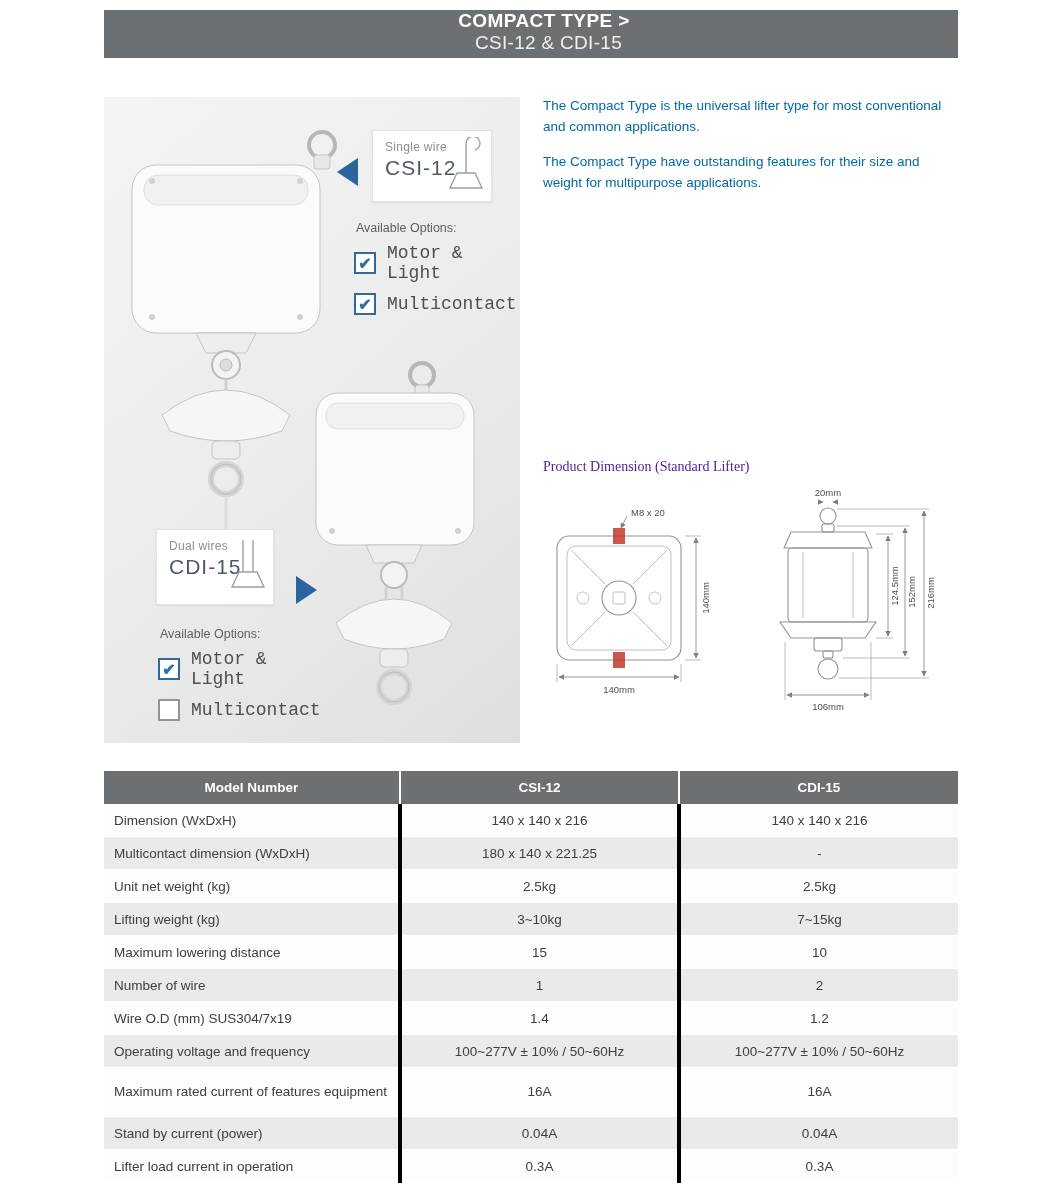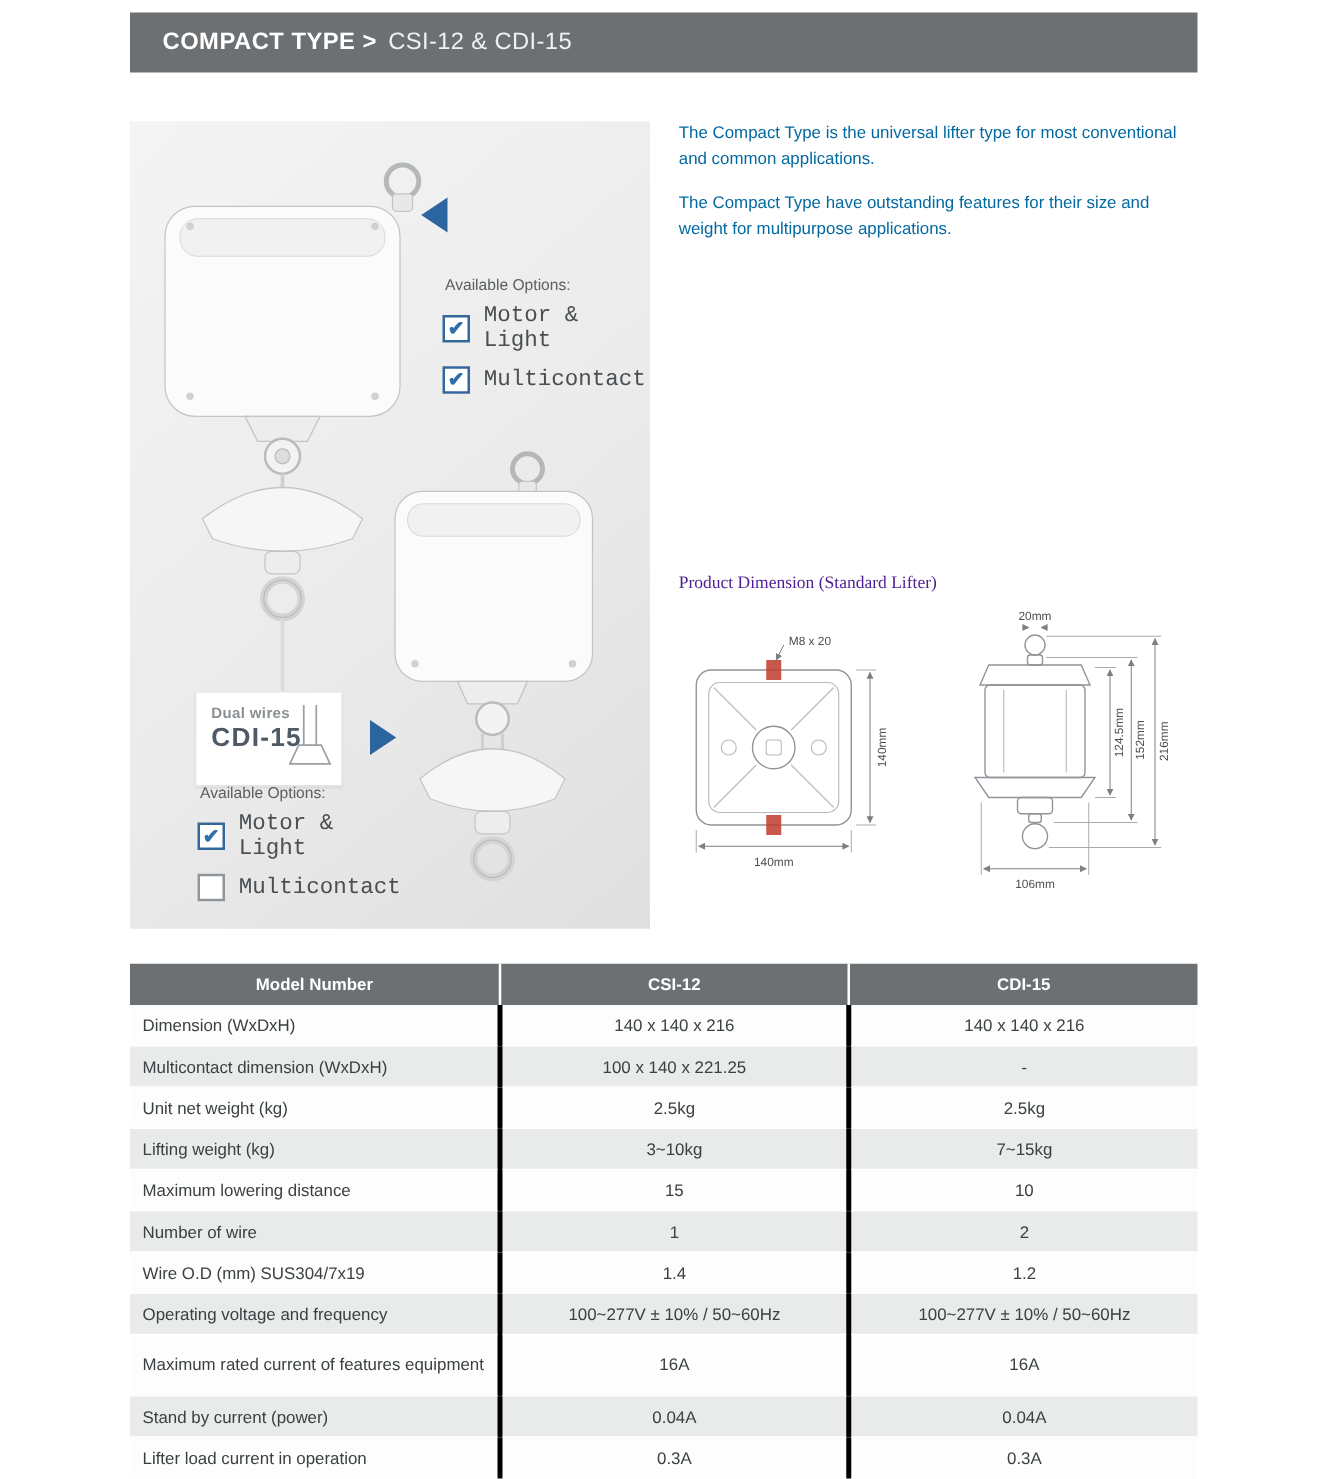--- a/index.html
+++ b/index.html
@@ -2,37 +2,37 @@
 <html><head>
 <meta charset="utf-8">
 <style>
   html,body{margin:0;padding:0;background:#ffffff;}
   .page{position:relative;width:1062px;height:1183px;background:#ffffff;
         font-family:"Liberation Sans",sans-serif;color:#3b4043;overflow:hidden;}
 
   
   .title-bar{position:absolute;left:104px;top:10px;width:854px;height:48px;
              background:#6d7073;display:flex;align-items:center;box-sizing:border-box;
-             padding-left:26px;}
+             padding-left:26px;flex-direction:column;}
   .title-bold{color:#ffffff;font-weight:bold;font-size:19px;letter-spacing:.4px;}
   .title-rest{color:#eef0f1;font-size:19px;font-weight:400;margin-left:9px;letter-spacing:.3px;}
 
   
   .panel{position:absolute;left:104px;top:97px;width:416px;height:646px;
          background:linear-gradient(140deg,#f4f4f4 0%,#ebebec 55%,#dfdfe0 100%);}
   .panel svg.devices{position:absolute;left:0;top:0;}
 
   .tag{position:absolute;background:#ffffff;border:1px solid #e3e3e3;
        box-shadow:0 1px 2px rgba(0,0,0,.08);box-sizing:border-box;padding:9px 10px 8px 12px;}
   .tag .wire{display:block;font-size:12px;color:#8a8f92;letter-spacing:.3px;}
   .tag .model{display:block;font-size:21px;color:#4e5a66;letter-spacing:1px;margin-top:2px;}
   .tag svg.tag-icon{position:absolute;right:4px;top:6px;}
 
   .tag-csi{left:268px;top:33px;width:120px;height:72px;}
-  .tag-cdi{left:52px;top:456px;width:118px;height:76px;font-weight:bold;}
+  .tag-cdi{left:52px;top:432px;width:118px;height:76px;}
 
   .arrow{position:absolute;width:0;height:0;}
   .arrow-left{left:233px;top:61px;border-top:14px solid transparent;
               border-bottom:14px solid transparent;border-right:21px solid #2b65a0;}
   .arrow-right{left:192px;top:479px;border-top:14px solid transparent;
                border-bottom:14px solid transparent;border-left:21px solid #2b65a0;}
 
   .opts{position:absolute;width:170px;}
   .opts-csi{left:250px;top:124px;}
   .opts-cdi{left:54px;top:530px;}
@@ -117,20 +117,29 @@
         <circle cx="290" cy="478" r="13" fill="#f3f3f3" stroke="#b9bcbe" stroke-width="2"></circle>
         <line x1="282" y1="490" x2="282" y2="512" stroke="#cfcfcf" stroke-width="2.5"></line>
         <line x1="298" y1="490" x2="298" y2="512" stroke="#cfcfcf" stroke-width="2.5"></line>
         <path d="M232 526 Q290 478 348 526 L340 542 Q290 562 240 542 Z" fill="#f6f6f6" stroke="#c2c5c7"></path>
         <rect x="276" y="552" width="28" height="18" rx="5" fill="#ededed" stroke="#c2c5c7"></rect>
         <circle cx="290" cy="590" r="15" fill="none" stroke="#d4d4d4" stroke-width="6"></circle>
         <circle cx="290" cy="590" r="15" fill="none" stroke="#b9bcbe" stroke-width="1"></circle>
       </g>
     </svg>
 
+    <div class="tag tag-csi">
+      <span class="wire">Single wire</span>
+      <span class="model">CSI-12</span>
+      <svg class="tag-icon" width="42" height="60" viewBox="0 0 42 60">
+        <path d="M21 6 a7 7 0 1 1 9 7" fill="none" stroke="#9aa0a3" stroke-width="1.4"></path>
+        <line x1="21" y1="6" x2="21" y2="36" stroke="#9aa0a3" stroke-width="1.4"></line>
+        <path d="M12 36 h18 l7 15 h-32 z" fill="#ffffff" stroke="#9aa0a3" stroke-width="1.4"></path>
+      </svg>
+    </div>
     <div class="arrow arrow-left"></div>
 
     <div class="opts opts-csi">
       <p class="opts-title">Available Options:</p>
       <div class="opt-row">
         <span class="checkbox checked">✔</span>
         <span class="opt-label">Motor &amp; Light</span>
       </div>
       <div class="opt-row">
         <span class="checkbox checked">✔</span>
@@ -255,21 +264,21 @@
       </tr>
     </thead>
     <tbody>
       <tr>
         <td>Dimension (WxDxH)</td>
         <td>140 x 140 x 216</td>
         <td>140 x 140 x 216</td>
       </tr>
       <tr>
         <td>Multicontact dimension (WxDxH)</td>
-        <td>100 x 140 x 221.25</td>
+        <td>180 x 140 x 221.25</td>
         <td>-</td>
       </tr>
       <tr>
         <td>Unit net weight (kg)</td>
         <td>2.5kg</td>
         <td>2.5kg</td>
       </tr>
       <tr>
         <td>Lifting weight (kg)</td>
         <td>3~10kg</td>

